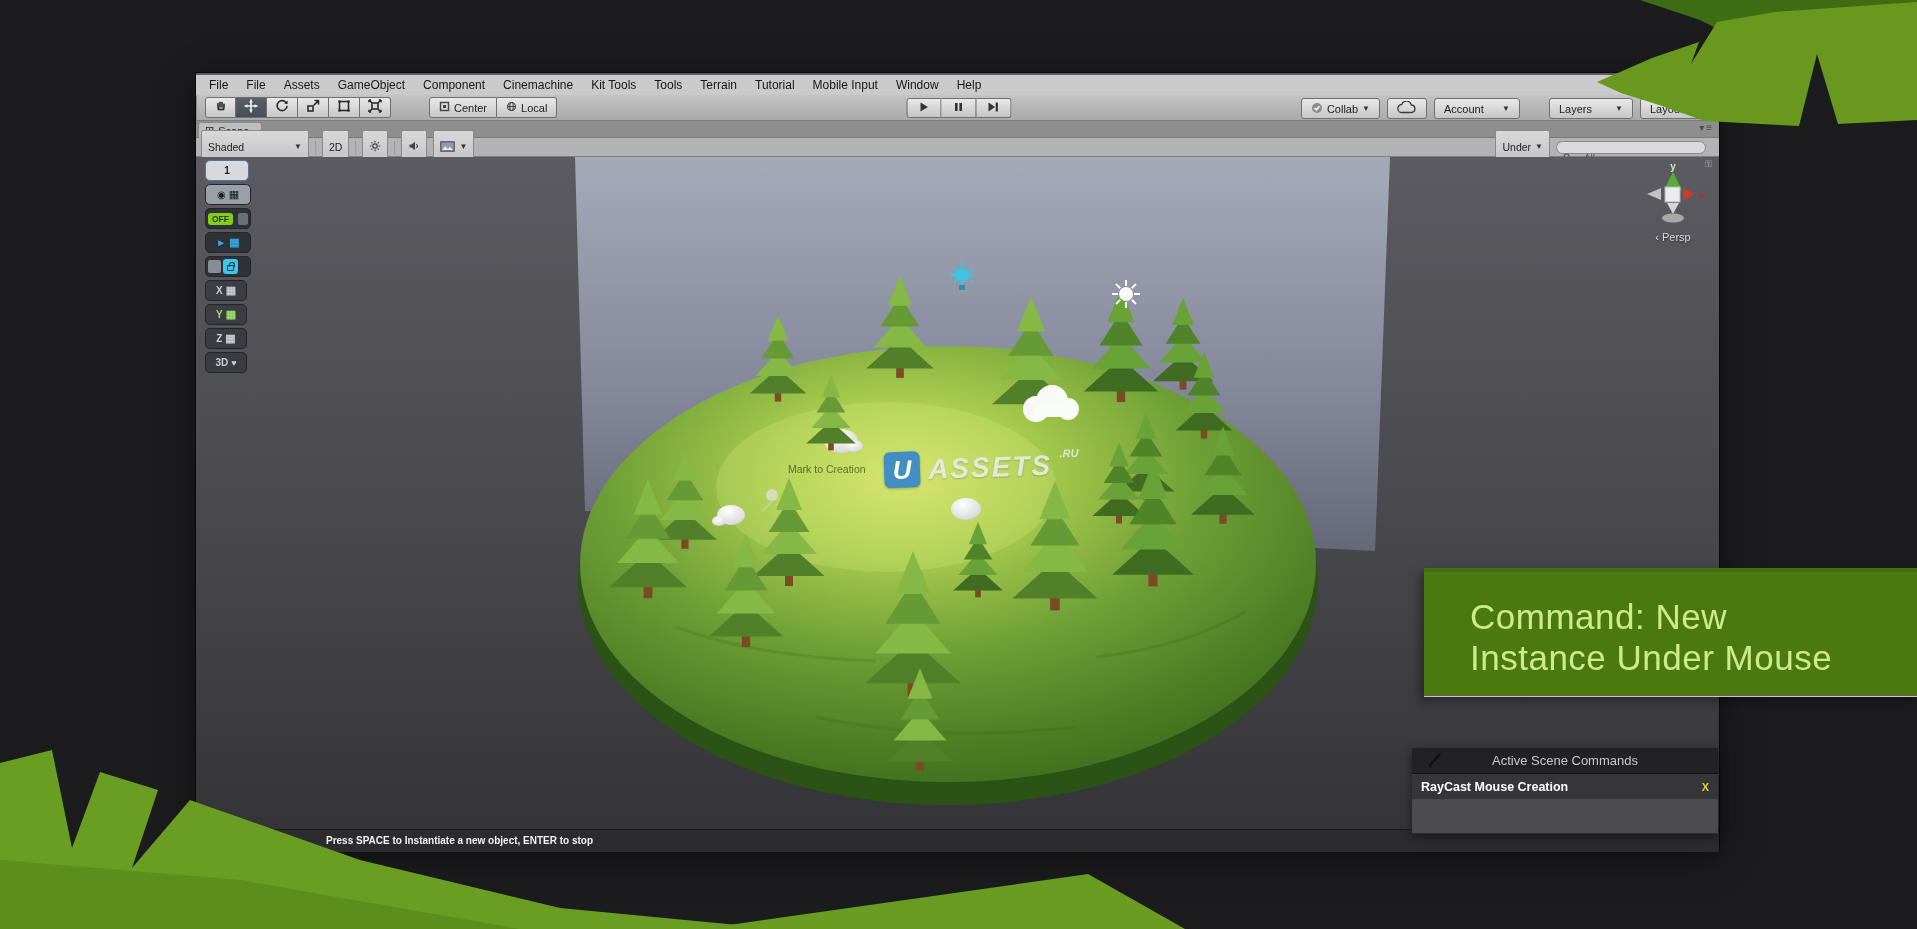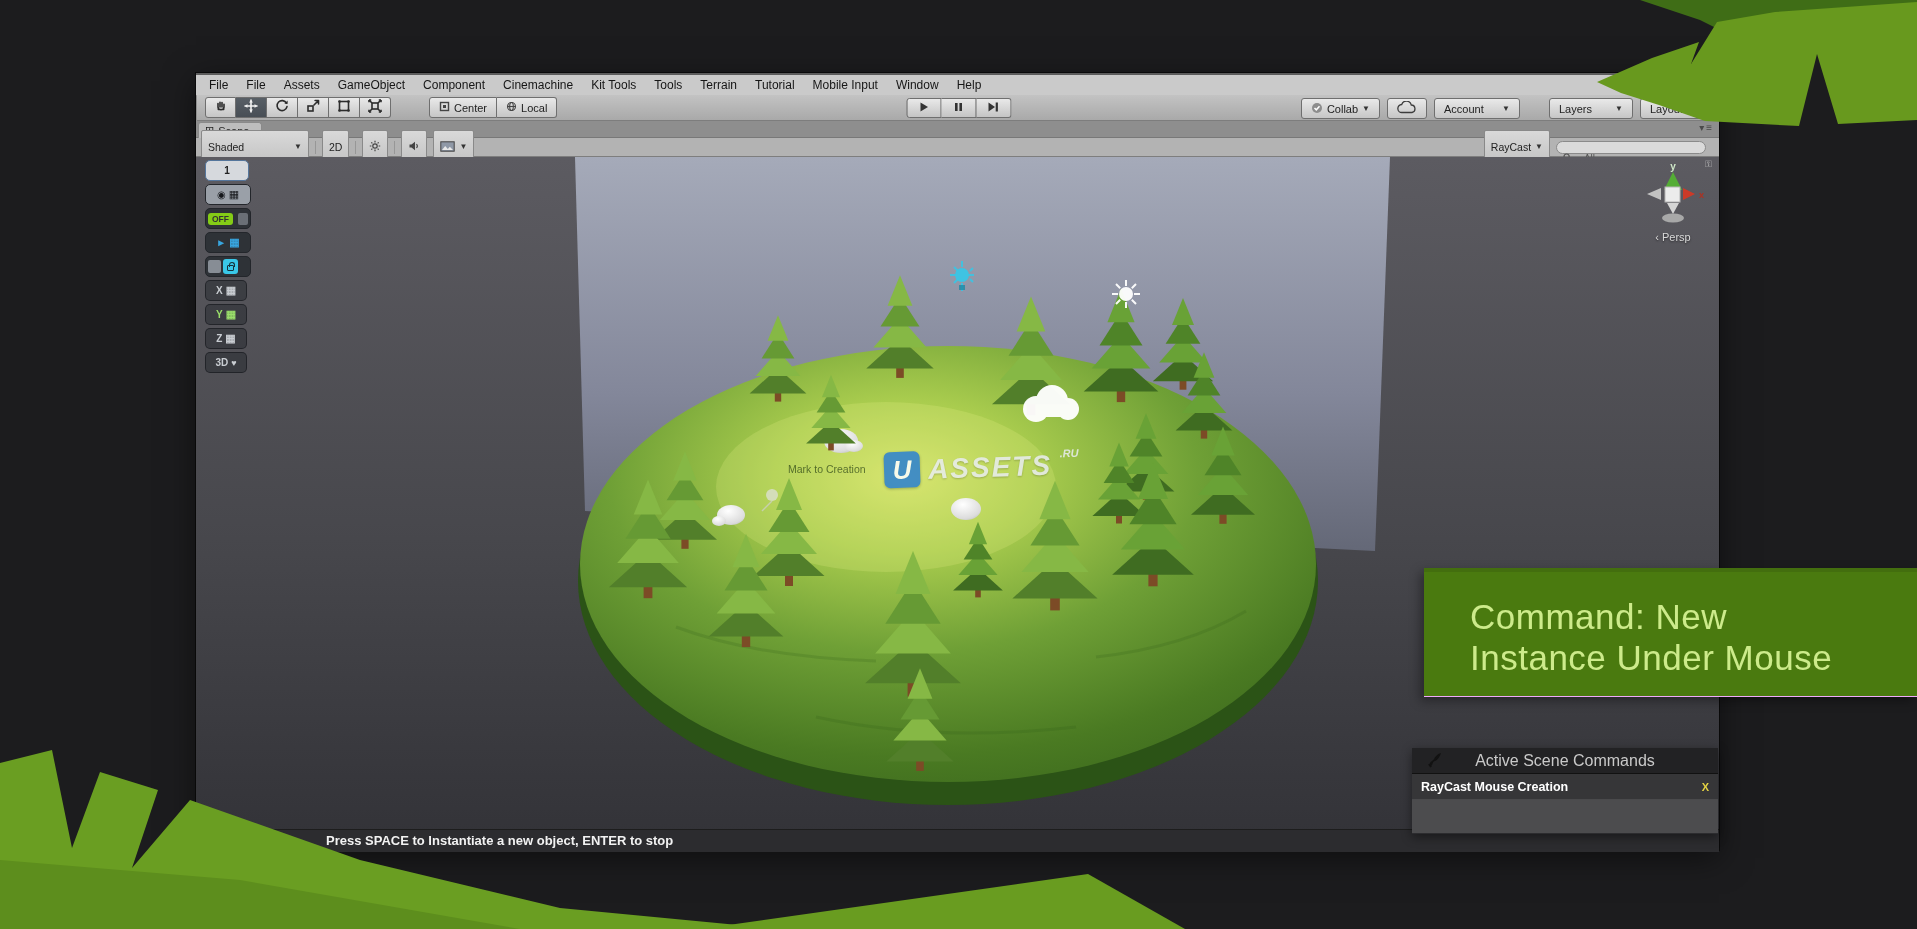--- a/index.html
+++ b/index.html
@@ -56,21 +56,21 @@
   .shaded-dd{width:108px;justify-content:space-between;}
   .sep{width:1px;height:13px;background:#979797;margin:0 6px;}
   .spacer{flex:1;}
   .searchbox{width:150px;height:13px;border:1px solid #8a8a8a;border-radius:8px;background:#dadada;
     display:flex;align-items:center;padding:0 6px;gap:3px;margin-left:6px;margin-right:8px;}
   .searchbox span{font-size:10px;color:#555;margin-top:23px;}
 
   
   .viewport{position:absolute;left:0;top:82px;width:1523px;height:695px;overflow:hidden;background:#46464b;}
   .status-strip{position:absolute;left:0;bottom:0;width:100%;height:23px;background:rgba(44,44,46,.95);
-    border-top:1px solid #1d1d1d;color:#f2f2f2;font-size:13px;font-weight:bold;
+    border-top:1px solid #1d1d1d;color:#f2f2f2;font-size:10px;font-weight:bold;
     line-height:22px;padding-left:130px;}
 
   
   .watermark{position:absolute;left:688px;top:292px;display:flex;align-items:flex-start;gap:8px;
     opacity:.85;transform:rotate(-2deg);}
   .wm-box{width:36px;height:36px;background:#2a80d2;border-radius:6px;color:#fff;
     font-weight:bold;font-size:26px;display:flex;align-items:center;justify-content:center;
     font-style:italic;box-shadow:0 1px 3px rgba(0,0,0,.3);}
   .wm-text{font-size:28px;font-weight:bold;font-style:italic;color:#e9edf0;letter-spacing:2px;
     margin-top:3px;text-shadow:0 1px 2px rgba(0,0,0,.25);}
@@ -106,21 +106,21 @@
   .banner{position:absolute;left:1424px;top:568px;width:493px;height:129px;background:#4a7a0f;
     z-index:40;box-shadow:-4px 4px 10px rgba(0,0,0,.35);border-top:4px solid #436e0e;border-bottom:1px solid #f0abfc;}
   .banner-text{display:block;width:420px;padding:24px 0 0 46px;font-size:35px;line-height:1.18;
     color:#cdeb8b;letter-spacing:.5px;}
 
   
   .cmd-panel{position:absolute;left:1412px;top:748px;width:306px;height:86px;z-index:41;
     box-shadow:0 3px 10px rgba(0,0,0,.45);}
   .cmd-header{height:26px;background:#222224;display:flex;align-items:center;justify-content:center;
     position:relative;border-bottom:1px solid #111;}
-  .cmd-title{font-size:16px;color:#c9c9c9;}
+  .cmd-title{font-size:13px;color:#c9c9c9;}
   .cmd-hicon{position:absolute;left:16px;top:4px;}
   .cmd-row{height:26px;background:#363638;border-bottom:1px solid #4a4a4c;display:flex;
     align-items:center;padding:0 9px;}
   .cmd-row-label{flex:1;font-size:12.5px;font-weight:bold;color:#fff;}
   .cmd-x{font-size:11px;font-weight:bold;color:#e3d243;}
   .cmd-footer{height:33px;background:#4c4c4e;}
 
   
   .leaves{position:absolute;left:0;top:0;width:1917px;height:929px;z-index:60;pointer-events:none;}
 </style>
@@ -288,21 +288,21 @@
       </div>
     <div class="sbtn" style="margin-left:6px;">
       <span><svg width="15" height="11" viewBox="0 0 15 11">
             <rect x=".8" y=".8" width="13.4" height="9.4" fill="#8f98a6" stroke="#444"></rect>
             <path d="M2 9l3.2-4 2.6 3 2-2.2L13 9z" fill="#e8e8e8"></path>
           </svg></span>
       <span class="caret">▼</span>
     </div>
     <div class="spacer"></div>
     <div class="sbtn">
-      <span>RayCast</span>
+      <span>Under</span>
         <span class="caret">▼</span>
     </div>
     <div class="searchbox">
       <span><svg width="9" height="9" viewBox="0 0 9 9" fill="none" stroke="#555" stroke-width="1.2">
             <circle cx="3.6" cy="3.6" r="2.6"></circle>
             <path d="M5.6 5.6L8 8"></path>
           </svg></span>
       <span class="caret" style="font-size:6px;color:#555;">▼</span>
       <span>All</span>
     </div>

